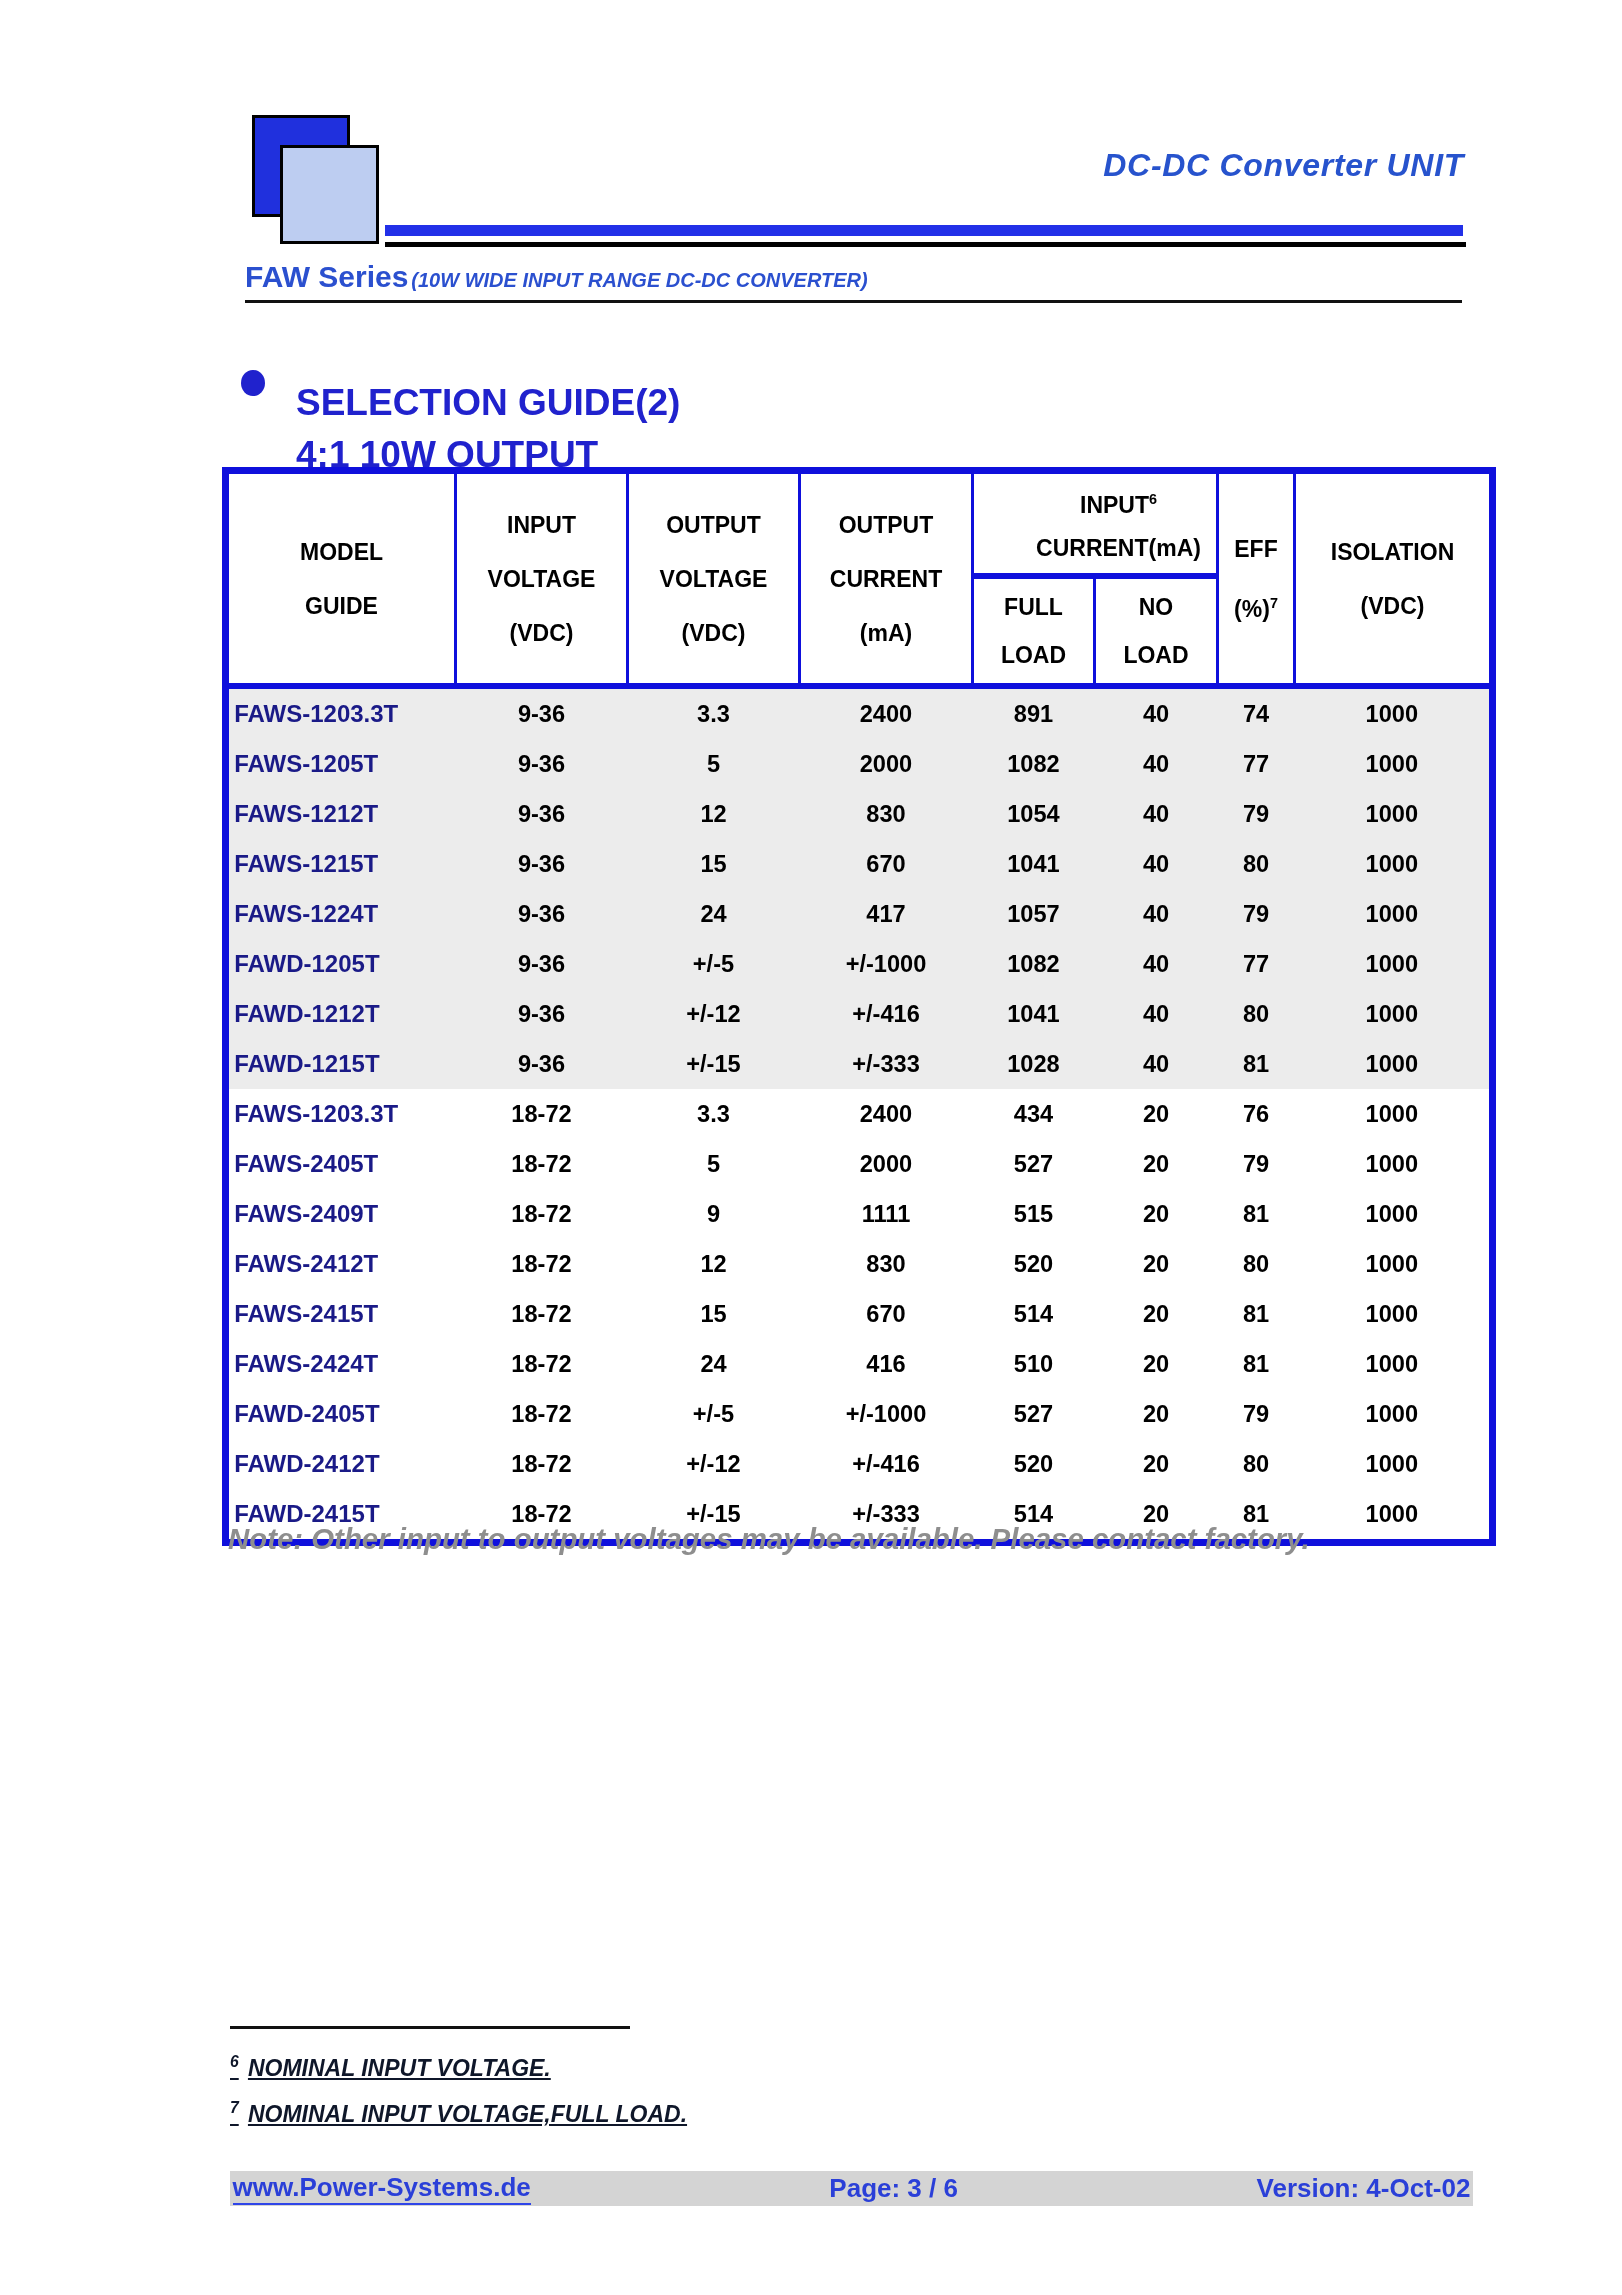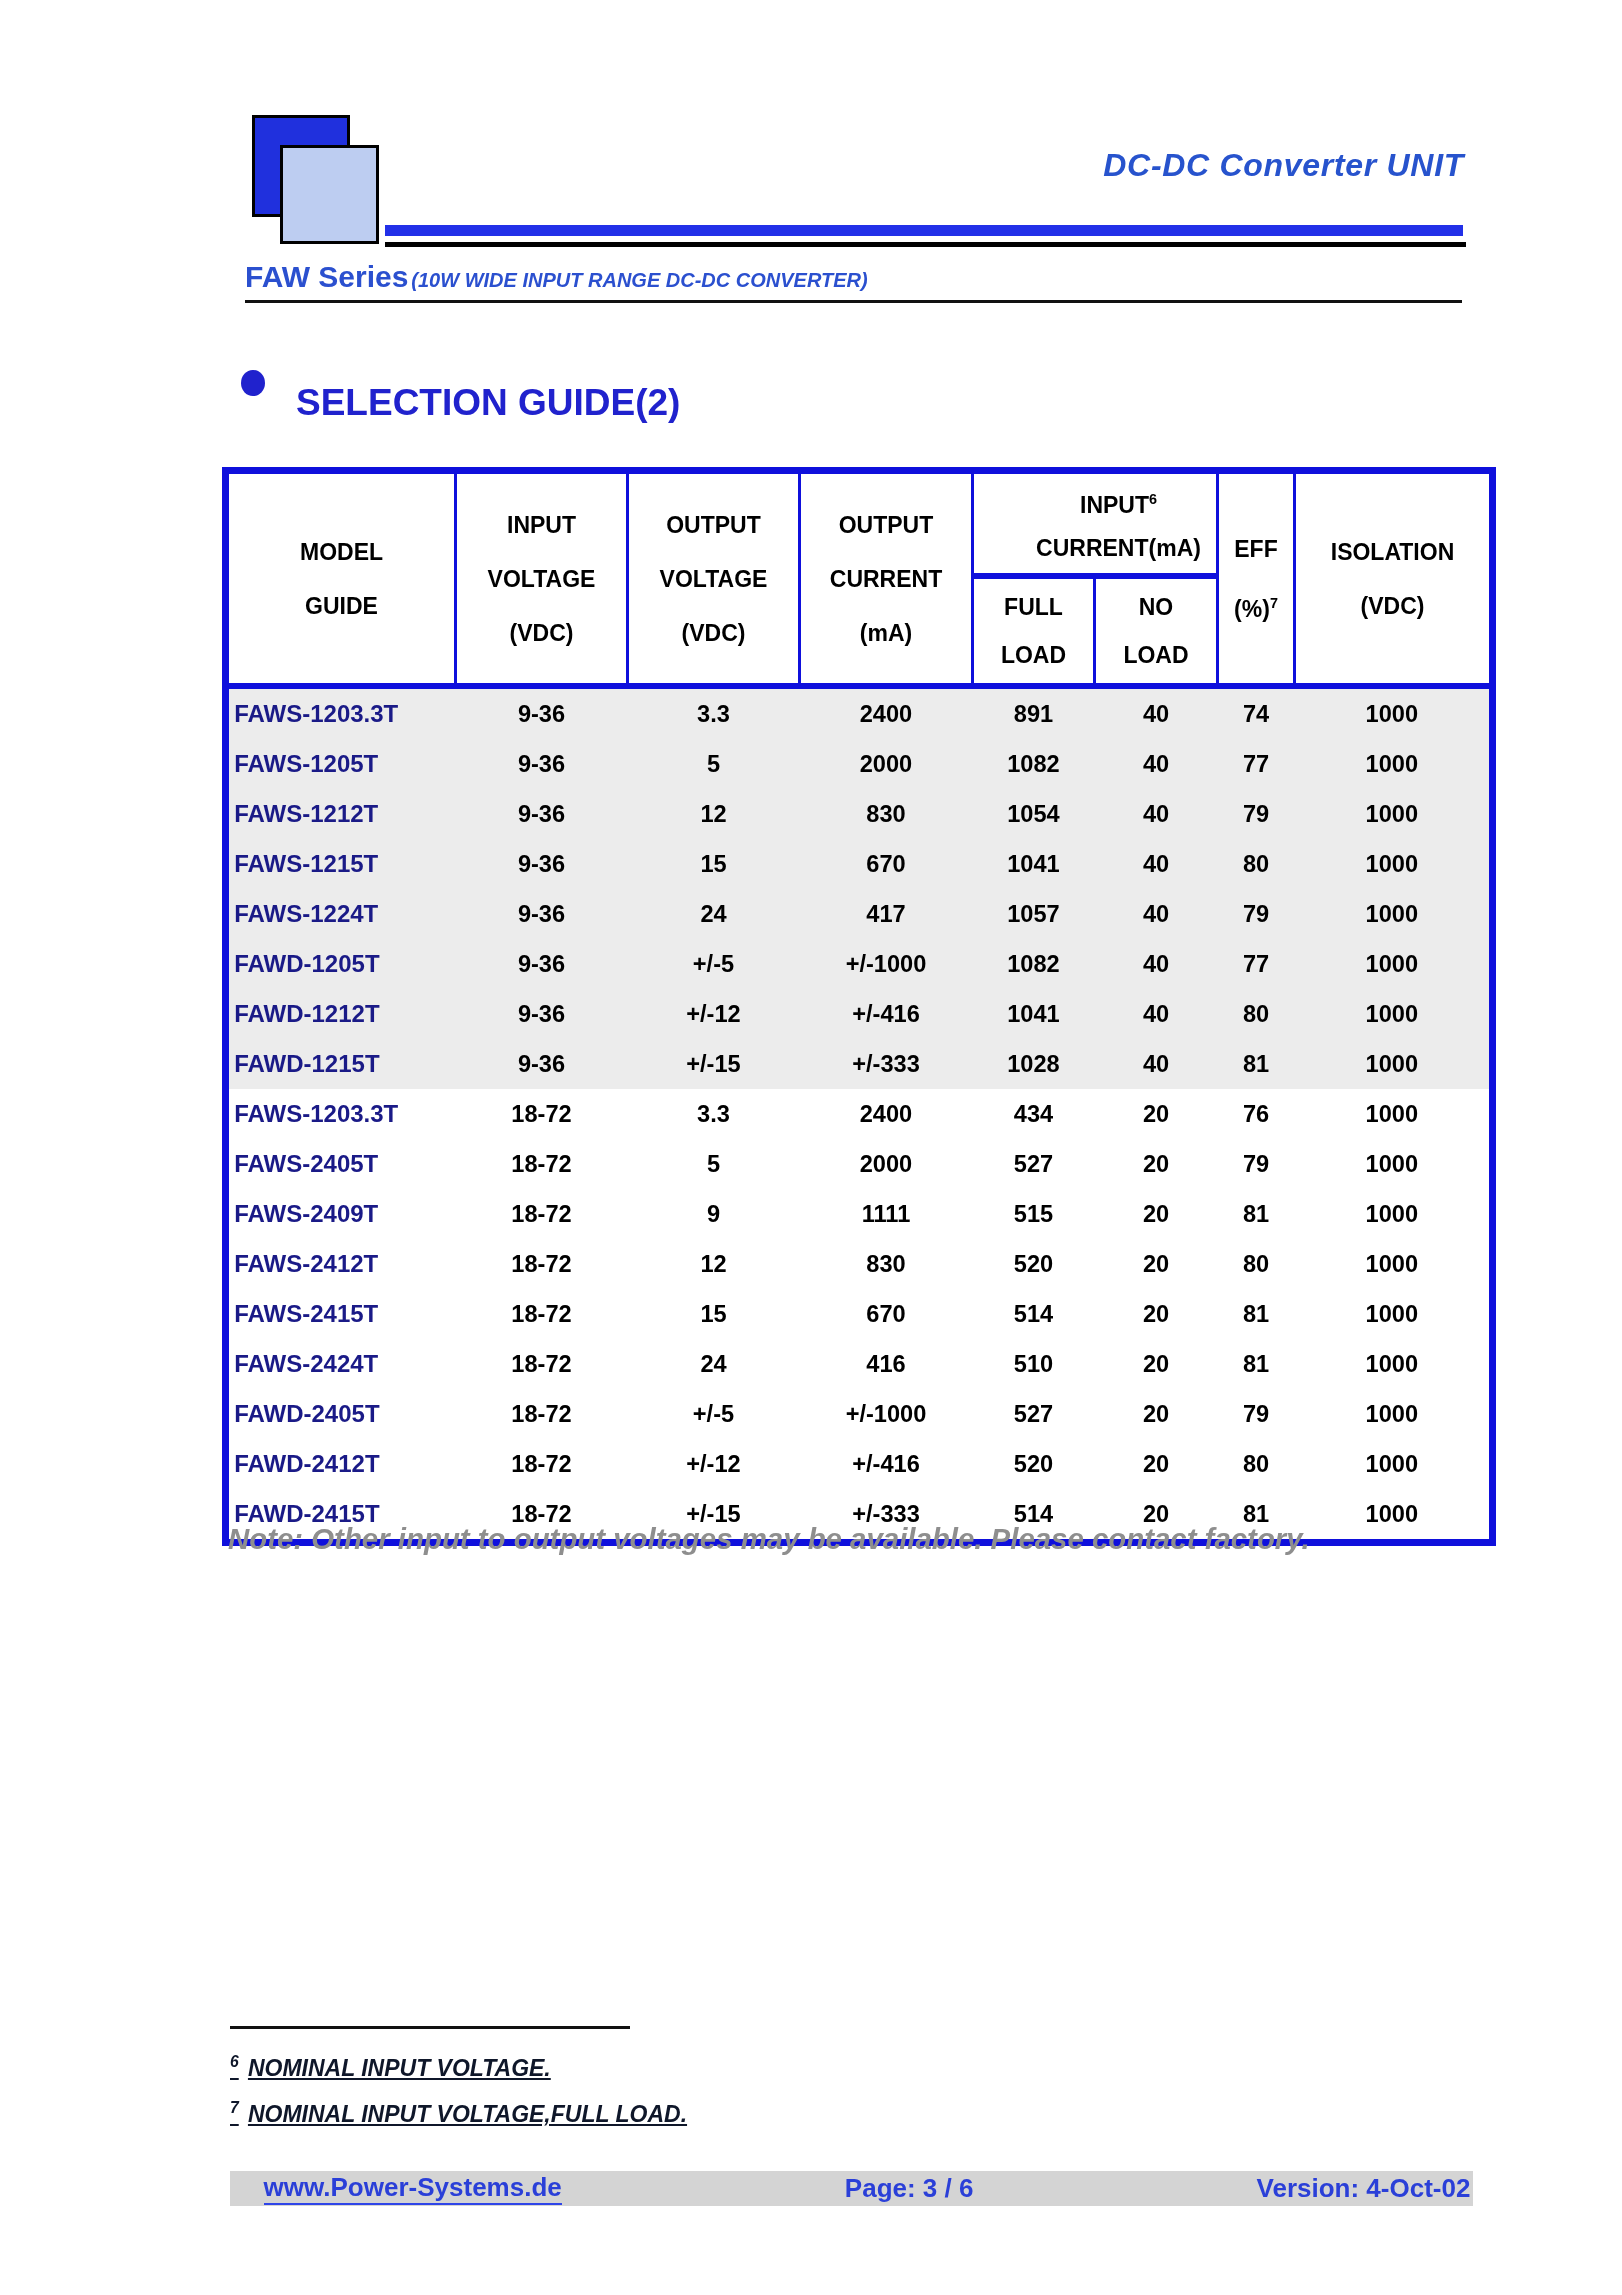--- a/index.html
+++ b/index.html
@@ -129,21 +129,21 @@
     width: 1243px; height: 35px;
     background: #d4d4d4;
     display: flex; align-items: center; justify-content: space-between;
     padding: 0 2.6px; box-sizing: border-box;
   }
   .footer-bar .f-text {
     font-size: 26px; font-weight: bold; color: #2a3fd8; white-space: nowrap;
   }
   .footer-link {
     border-bottom: 2.6px solid #2f45e8;
-    color: #2f45e8; cursor: pointer; text-decoration: none; margin-left: 31px;
+    color: #2f45e8; cursor: pointer; text-decoration: none;
   }
 </style>
 </head>
 <body>
 
 <div class="logo">
   <div class="back-sq"></div>
   <div class="front-sq"></div>
 </div>
 
@@ -153,20 +153,21 @@
 
 <div class="series-line">
   <span class="series-name">FAW Series</span>
   <span class="series-desc">(10W WIDE INPUT RANGE DC-DC CONVERTER)</span>
 </div>
 <div class="series-rule"></div>
 
 <div class="heading-bullet"></div>
 <div class="section-heading">
   <div>SELECTION GUIDE(2)</div>
+  <div>4:1 10W OUTPUT</div>
 </div>
 
 <table class="sel-table">
   <colgroup>
     <col style="width:230px">
       <col style="width:172px">
       <col style="width:172px">
       <col style="width:173px">
     <col style="width:122px">
       <col style="width:123px">

